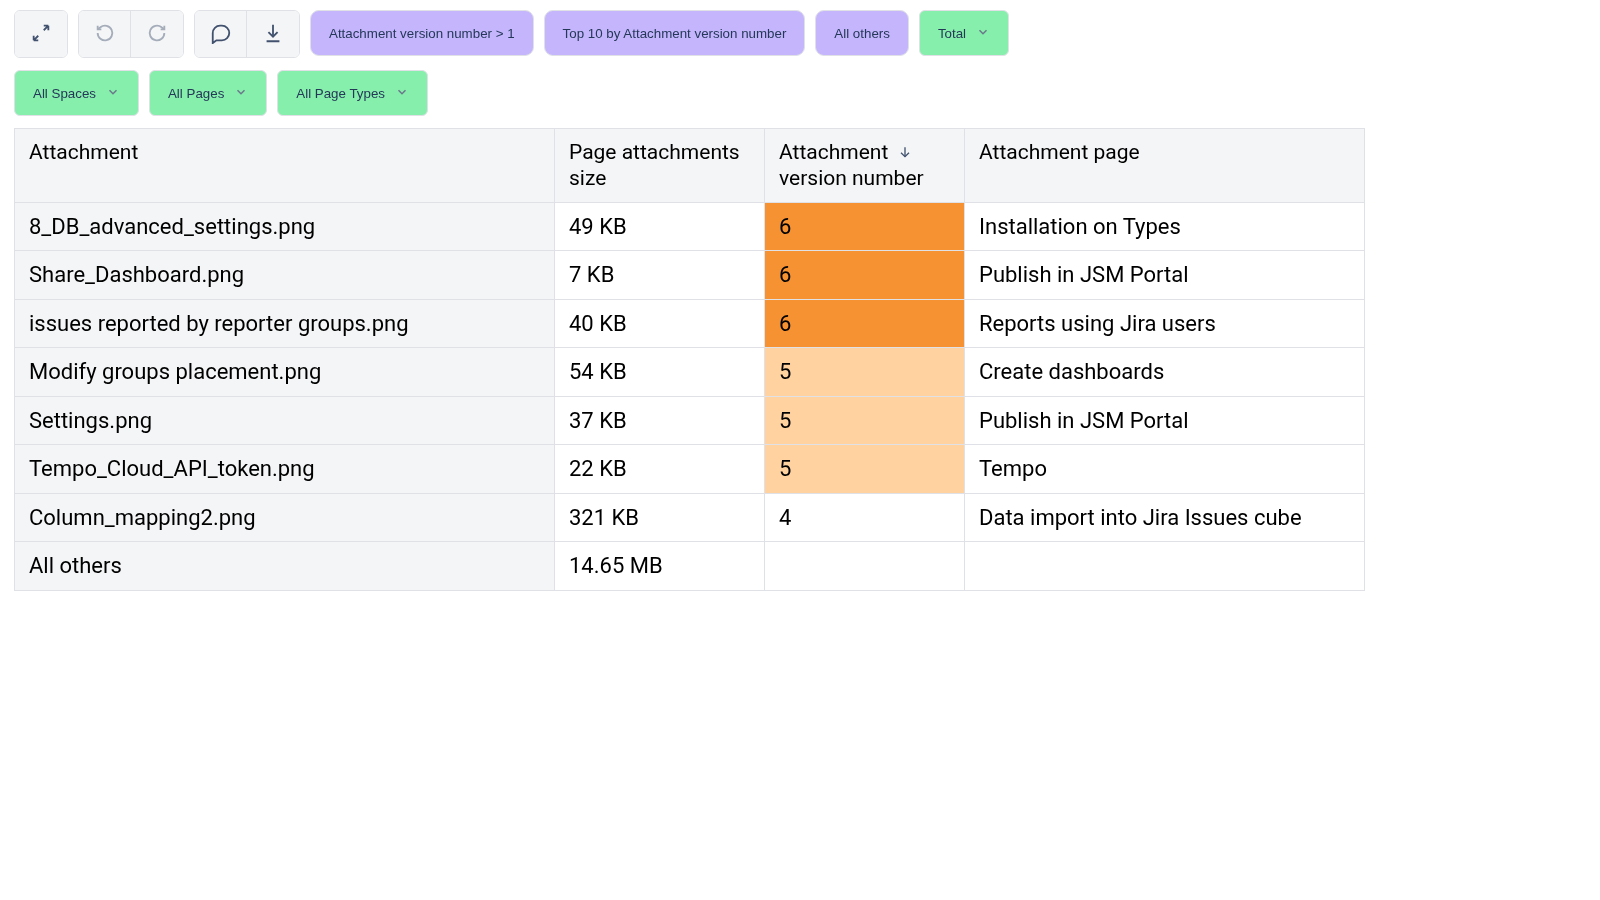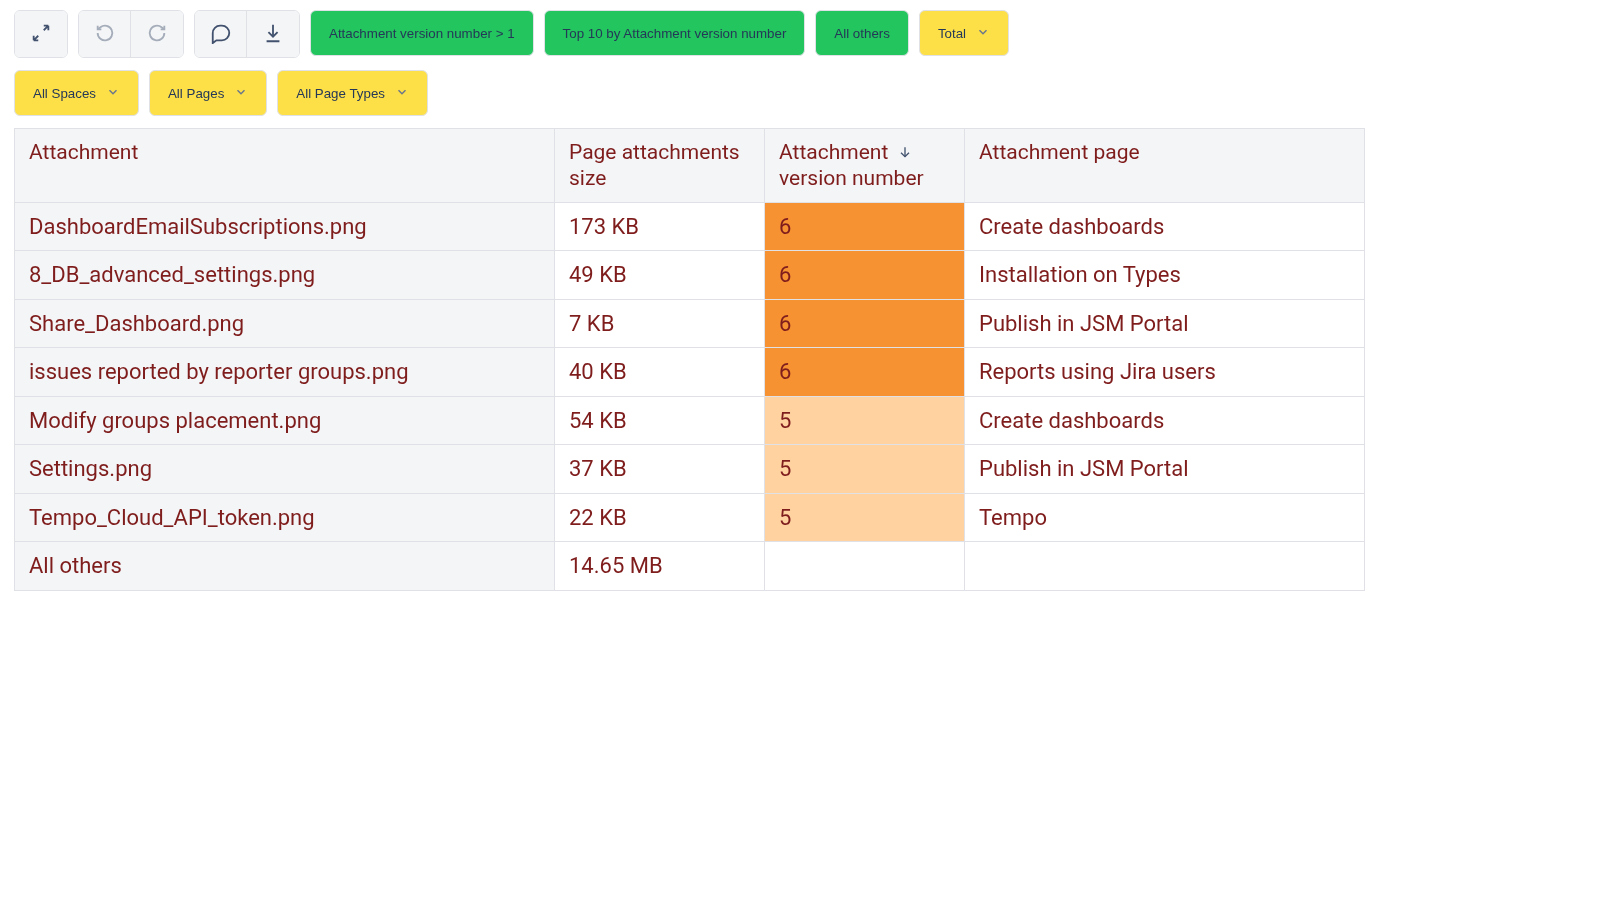--- a/index.html
+++ b/index.html
@@ -23,40 +23,40 @@
     height: 46px; min-width: 52px; padding: 0 12px;
     background: #F4F5F7; cursor: pointer;
   }
   .icon-btn.disabled { color: #A5ADBA; cursor: default; }
   .icon-btn svg { width: 22px; height: 22px; }
 
   .pill {
     display: inline-flex; align-items: center; gap: 10px;
     height: 46px; padding: 0 18px;
     border: 1px solid #DFE1E6; border-radius: 6px;
-    background: #fde047; color: #253858; cursor: pointer;
+    background: #86efac; color: #253858; cursor: pointer;
     white-space: nowrap;
   }
-  .pill.active { background: #22c55e; color: #253858; }
+  .pill.active { background: #c4b5fd; color: #253858; border-radius: 9px; }
   .pill .chev { width: 14px; height: 14px; }
   .pill .chev path { stroke: #6B778C; }
 
   
   table.data {
     border-collapse: collapse;
     border: 1px solid #DFE1E6;
     table-layout: fixed;
   }
   table.data th, table.data td {
     border: 1px solid #DFE1E6;
     padding: 10px 14px;
     text-align: left;
     vertical-align: top;
     font-weight: 400;
-    color: #7f1d1d;
+    color: #000000;
     height: 48px;
     line-height: 1.25;
   }
   table.data th {
     background: #F4F5F7;
     font-size: 21px;
   }
   table.data td { background: #fff; }
 
   td.name-cell { padding-left: 42px; background: #F4F5F7 !important; }
@@ -180,26 +180,20 @@
       <th>Page attachments size</th>
       <th><span>Attachment </span><span><svg class="sort-arrow" viewBox="0 0 24 24" fill="none" stroke="#42526E" stroke-width="2">
               <path d="M12 5v14"></path>
               <path d="M6 13l6 6 6-6"></path>
             </svg></span><br><span>version number</span></th>
       <th>Attachment page</th>
     </tr>
   </thead>
   <tbody id="table-body">
       <tr>
-        <td class="name-cell">DashboardEmailSubscriptions.png</td>
-        <td class="size-cell">173 KB</td>
-        <td class="ver-cell ver-dark">6</td>
-        <td>Create dashboards</td>
-      </tr>
-      <tr>
         <td class="name-cell">8_DB_advanced_settings.png</td>
         <td class="size-cell">49 KB</td>
         <td class="ver-cell ver-dark">6</td>
         <td>Installation on Types</td>
       </tr>
       <tr>
         <td class="name-cell">Share_Dashboard.png</td>
         <td class="size-cell">7 KB</td>
         <td class="ver-cell ver-dark">6</td>
         <td>Publish in JSM Portal</td>
@@ -222,19 +216,25 @@
         <td class="ver-cell ver-light">5</td>
         <td>Publish in JSM Portal</td>
       </tr>
       <tr>
         <td class="name-cell">Tempo_Cloud_API_token.png</td>
         <td class="size-cell">22 KB</td>
         <td class="ver-cell ver-light">5</td>
         <td>Tempo</td>
       </tr>
       <tr>
+        <td class="name-cell">Column_mapping2.png</td>
+        <td class="size-cell">321 KB</td>
+        <td class="ver-cell ">4</td>
+        <td>Data import into Jira Issues cube</td>
+      </tr>
+      <tr>
         <td class="name-cell">All others</td>
         <td class="size-cell">14.65 MB</td>
         <td class="ver-cell"></td>
         <td></td>
       </tr>
     </tbody>
 </table>
 
 </body></html>

